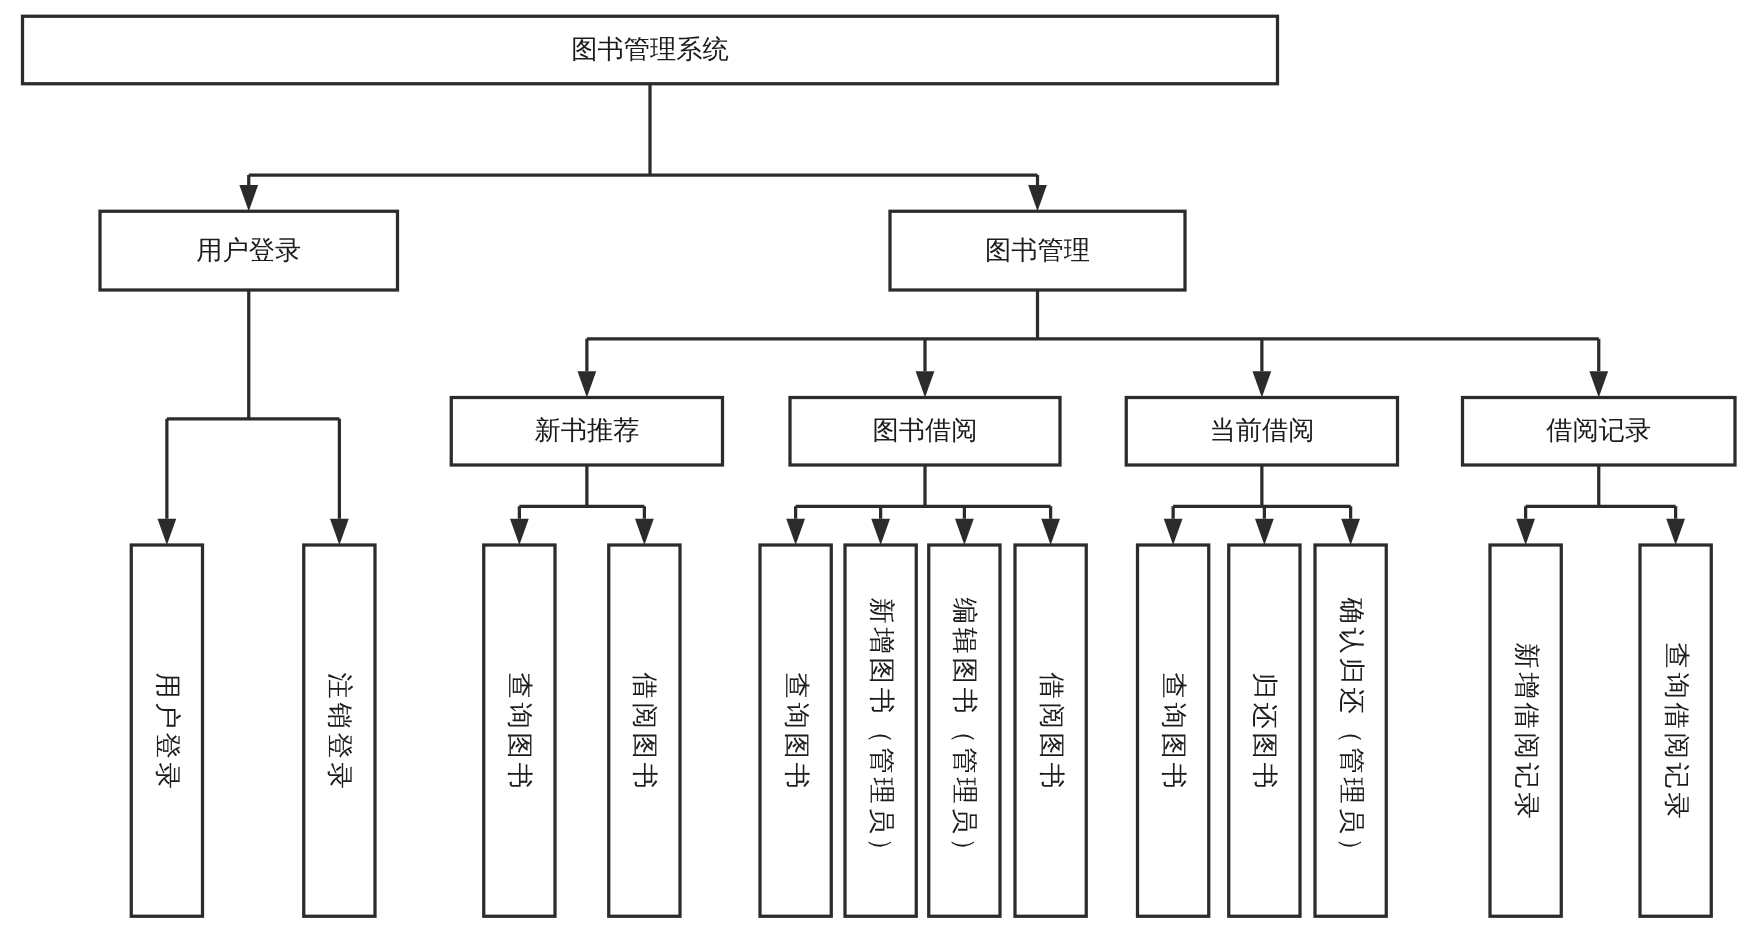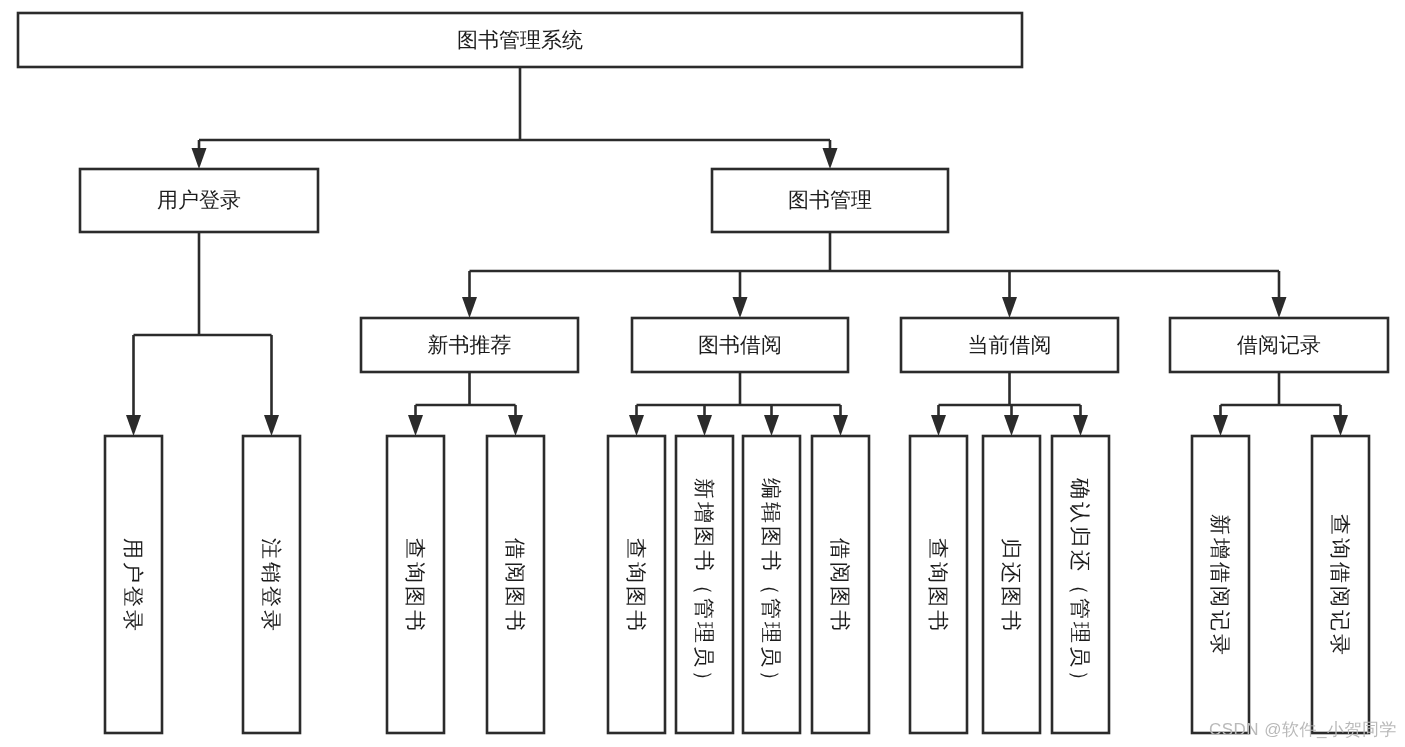--- a/index.html
+++ b/index.html
@@ -288,14 +288,13 @@
             <text x="1340.5" y="548.5" class="node-label-v" transform="rotate(90 1340.5 548.5)" dominant-baseline="central">询</text>
             <text x="1340.5" y="572.5" class="node-label-v" transform="rotate(90 1340.5 572.5)" dominant-baseline="central">借</text>
             <text x="1340.5" y="596.5" class="node-label-v" transform="rotate(90 1340.5 596.5)" dominant-baseline="central">阅</text>
             <text x="1340.5" y="620.5" class="node-label-v" transform="rotate(90 1340.5 620.5)" dominant-baseline="central">记</text>
             <text x="1340.5" y="644.5" class="node-label-v" transform="rotate(90 1340.5 644.5)" dominant-baseline="central">录</text>
           </g>
         </g>
       </g>
 
   </svg>
-  <div class="watermark-text">CSDN @软件_小贺同学</div>
 </div>
 
 </body></html>

